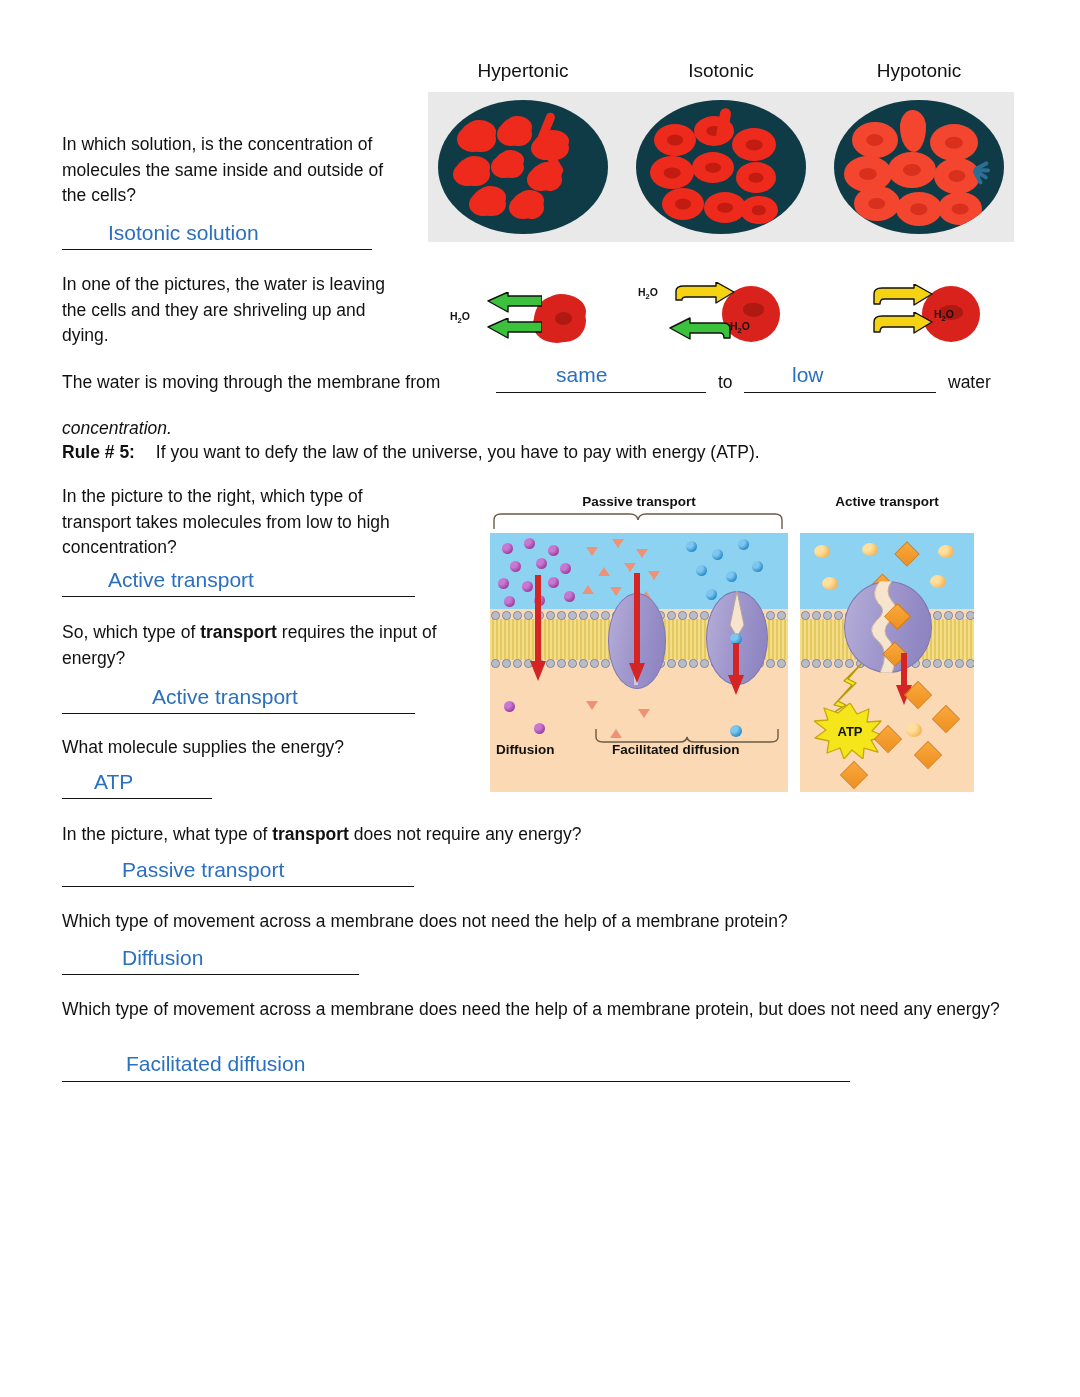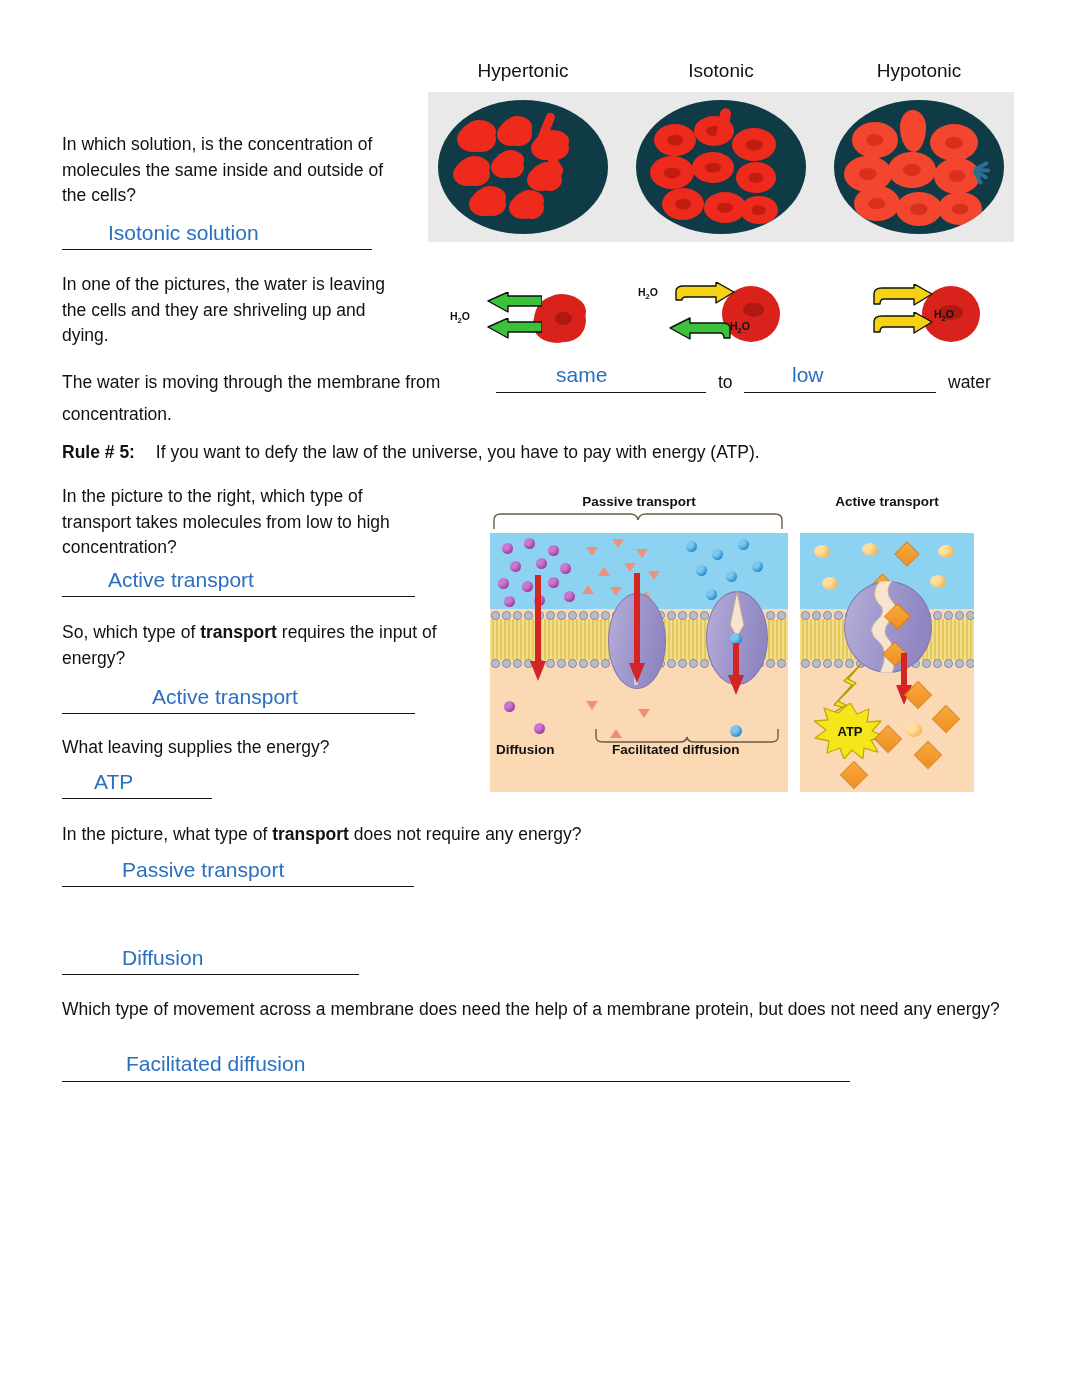--- a/index.html
+++ b/index.html
@@ -284,47 +284,48 @@
 
   <div class="qtext" style="left:62px; top:370px; white-space:nowrap;">The water is moving through the membrane from</div>
 
   <div class="qtext" style="left:62px; top:272px; width:350px;">In one of the pictures, the water is leaving the cells and they are shriveling up and dying.</div>
   <div class="answer" style="left:556px; top:364px;">same</div>
   <div class="inlineblank" style="left:496px; top:392px; width:210px;"></div>
   <div class="qtext" style="left:718px; top:370px;">to</div>
   <div class="answer" style="left:792px; top:364px;">low</div>
   <div class="inlineblank" style="left:744px; top:392px; width:192px;"></div>
   <div class="qtext" style="left:948px; top:370px;">water</div>
-  <div class="qtext" style="left:62px; top:402px;">concentration.</div>
+  <div class="qtext" style="left:62px; top:416px;font-style:italic;">concentration.</div>
 
   <div class="qtext" style="left:62px; top:440px; white-space:nowrap;">
     <b>Rule # 5:</b>
     <span style="margin-left:16px;">If you want to defy the law of the universe, you have to pay with energy (ATP).</span>
   </div>
 
   <div class="qtext" style="left:62px; top:484px; width:370px;">In the picture to the right, which type of transport takes molecules from low to high concentration?</div>
   <div class="answer" style="left:108px; top:569px;">Active transport</div>
   <div class="rule" style="left:62px; top:596px; width:353px;"></div>
 
   <div class="qtext" style="left:62px; top:620px; width:400px;">
     <span>So, which type of </span><b>transport</b><span> requires the input of energy?</span>
   </div>
   <div class="answer" style="left:152px; top:686px;">Active transport</div>
   <div class="rule" style="left:62px; top:713px; width:353px;"></div>
 
-  <div class="qtext" style="left:62px; top:735px;">What leaving supplies the energy?</div>
+  <div class="qtext" style="left:62px; top:735px;">What molecule supplies the energy?</div>
   <div class="answer" style="left:94px; top:771px;">ATP</div>
   <div class="rule" style="left:62px; top:798px; width:150px;"></div>
 
   <div class="qtext" style="left:62px; top:822px; width:900px;">
     <span>In the picture, what type of </span><b>transport</b><span> does not require any energy?</span>
   </div>
   <div class="answer" style="left:122px; top:859px;">Passive transport</div>
   <div class="rule" style="left:62px; top:886px; width:352px;"></div>
 
+  <div class="qtext" style="left:62px; top:909px; width:920px;">Which type of movement across a membrane does not need the help of a membrane protein?</div>
   <div class="answer" style="left:122px; top:947px;">Diffusion</div>
   <div class="rule" style="left:62px; top:974px; width:297px;"></div>
 
   <div class="qtext" style="left:62px; top:997px; width:940px;">Which type of movement across a membrane does need the help of a membrane protein, but does not need any energy?</div>
   <div class="answer" style="left:126px; top:1053px;">Facilitated diffusion</div>
   <div class="rule" style="left:62px; top:1081px; width:788px;"></div>
 
   <div id="fig-tonicity">
 
     <div class="tonic-labels">

